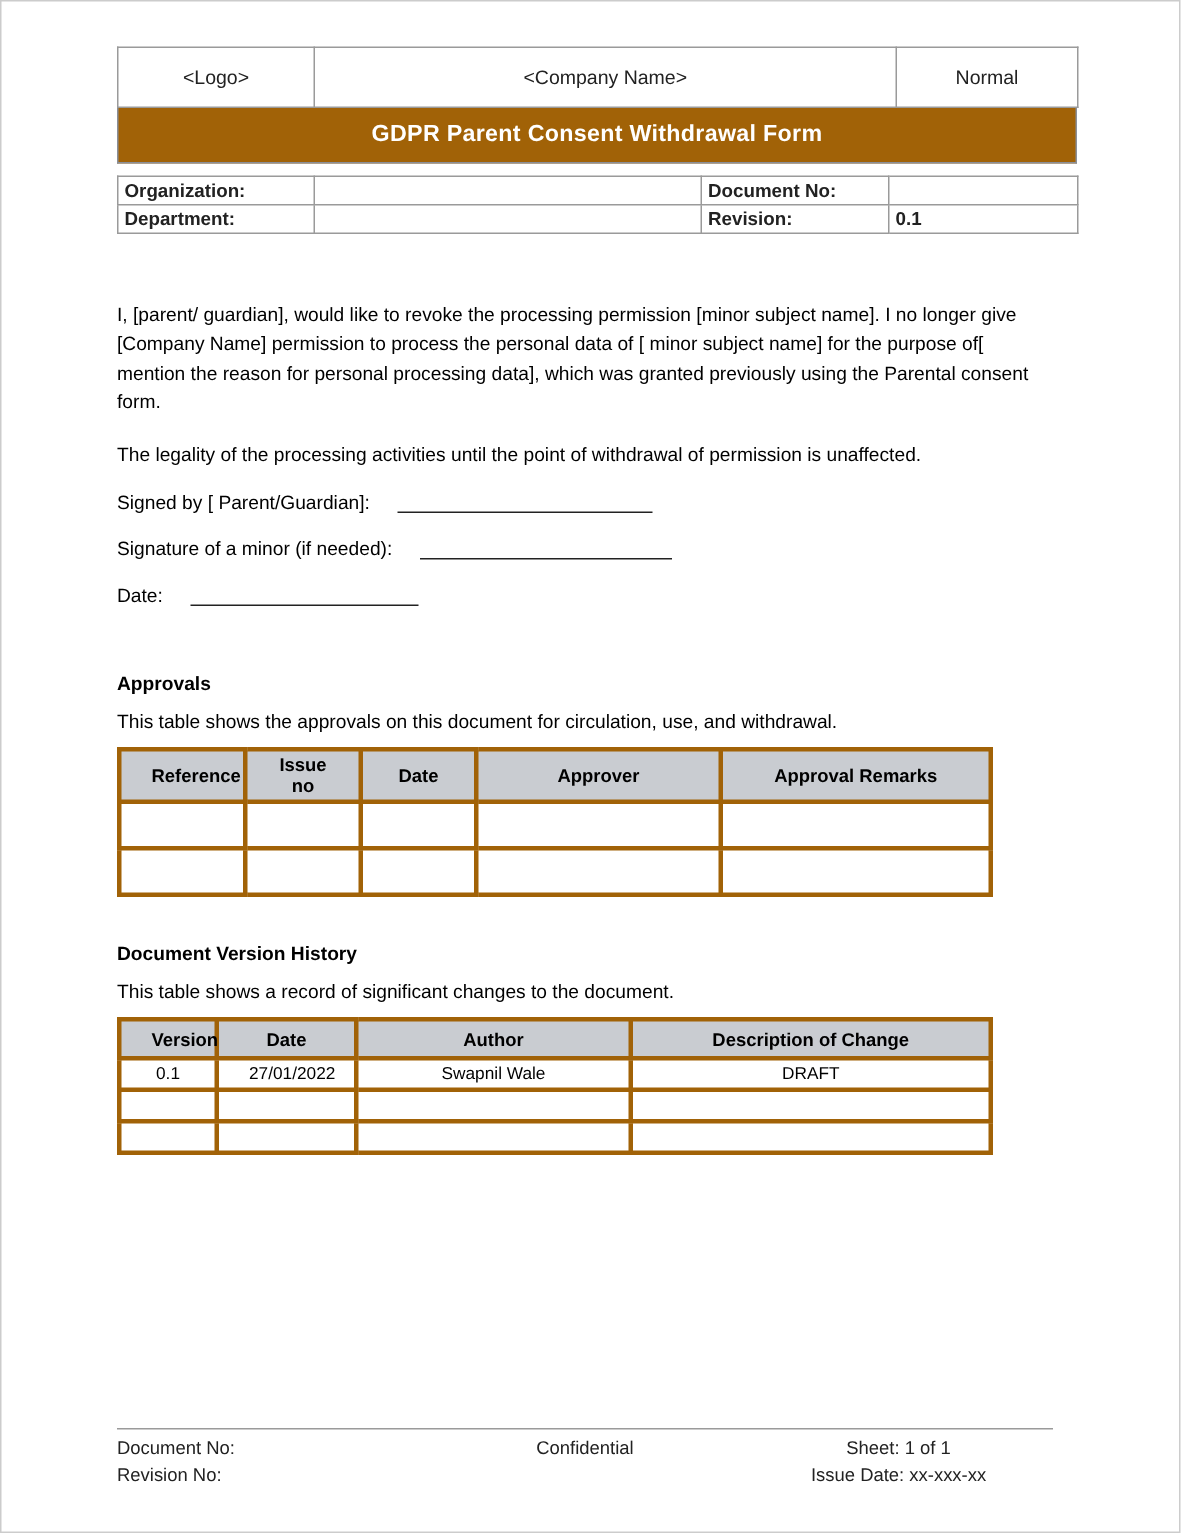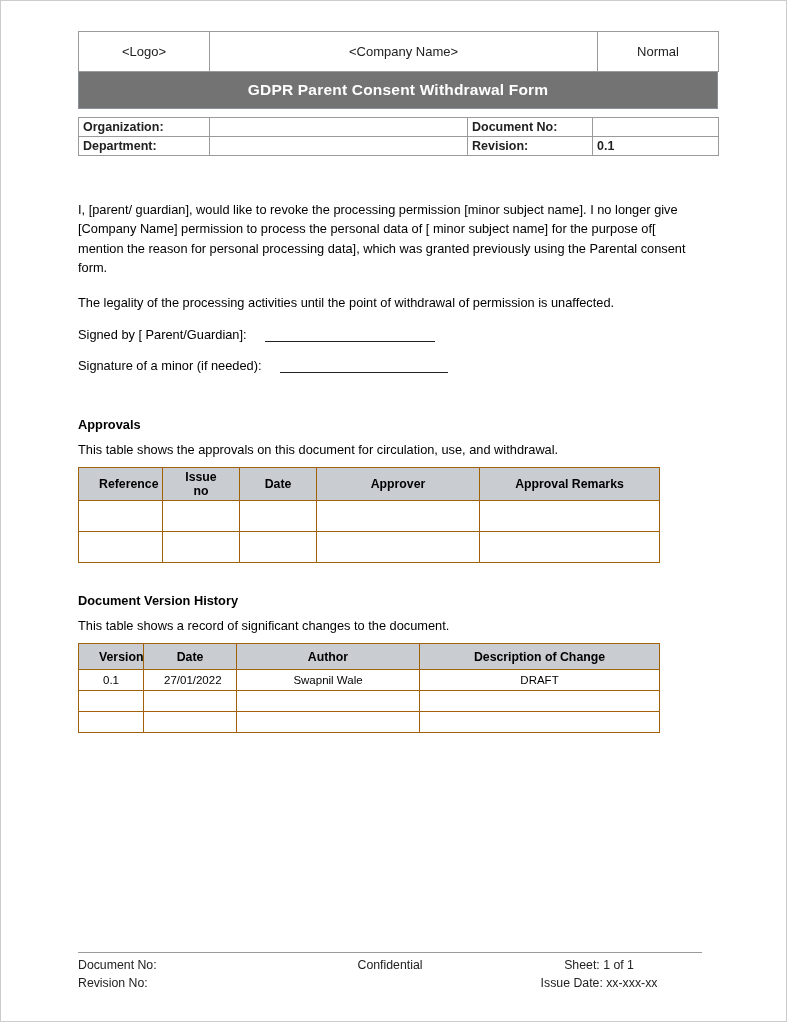--- a/index.html
+++ b/index.html
@@ -43,21 +43,21 @@
     color: #222;
   }
   .hdr-logo { width: 131px; }
   .hdr-company { width: 388px; }
   .hdr-normal { width: 121px; }
 
   
   .title-band {
     width: 640px;
     height: 37px;
-    background: #737373;
+    background: #a16207;
     border: 1px solid #8a8f99;
     border-top: none;
     color: #ffffff;
     font-weight: bold;
     font-size: 15.5px;
     display: flex;
     align-items: center;
     justify-content: center;
     letter-spacing: .2px;
   }
@@ -120,21 +120,21 @@
   }
   .approvals-block { margin-top: 44px; }
   .history-block { margin-top: 30px; }
 
   
   table.grid {
     border-collapse: collapse;
     table-layout: fixed;
   }
   table.grid th, table.grid td {
-    border: 1px solid #a16207;
+    border: 3px solid #a16207;
     font-size: 12.3px;
     padding: 2px 20px;
     vertical-align: middle;
   }
   table.grid th {
     background: #c9ccd1;
     font-weight: bold;
     text-align: center;
     height: 26px;
   }
@@ -213,20 +213,24 @@
       <div class="sig-row">
         <span class="sig-label">Signed by [ Parent/Guardian]:</span>
         <span class="sig-line w-170"></span>
       </div>
 
       <div class="sig-row">
         <span class="sig-label">Signature of a minor (if needed):</span>
         <span class="sig-line w-168"></span>
       </div>
 
+      <div class="sig-row">
+        <span class="sig-label">Date:</span>
+        <span class="sig-line w-152"></span>
+      </div>
     </div>
 
     <div class="approvals-block">
       <h3 class="sec">Approvals</h3>
       <p class="sec-desc">This table shows the approvals on this document for circulation, use, and withdrawal.</p>
       <table class="grid approvals">
         <tbody>
             <tr>
           <th class="a1">Reference</th>
           <th class="a2">Issue no</th>

